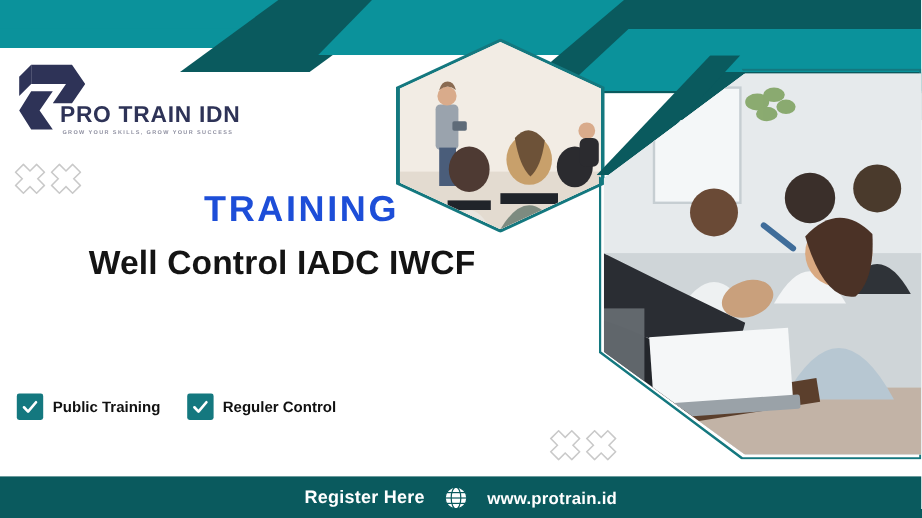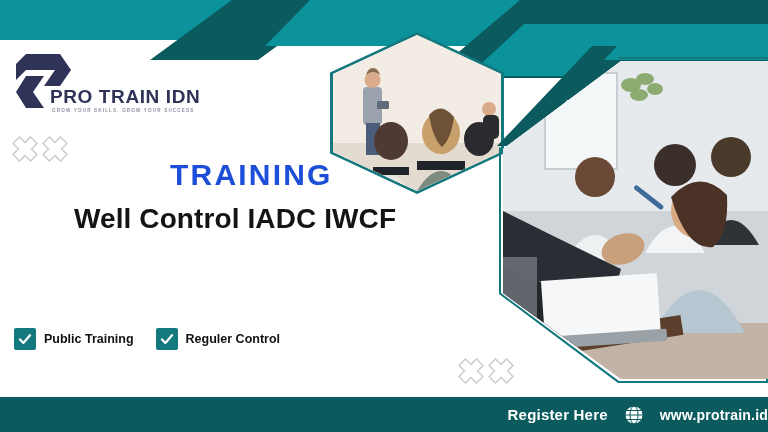--- a/index.html
+++ b/index.html
@@ -124,21 +124,21 @@
   .wedge-dark{
     position:absolute;left:497px;top:46px;width:120px;height:100px;
     background:var(--dark);
     clip-path:polygon(95px 0, 120px 0, 28px 100px, 0 100px);
   }
 
   
   .footer{
     position:absolute;left:0;bottom:0;width:768px;height:35px;
     background:var(--dark);
-    display:flex;align-items:center;justify-content:flex-end;gap:16px;
+    display:flex;align-items:center;justify-content:center;gap:16px;
   }
   .footer-register{
     font-size:15px;font-weight:bold;color:#ffffff;letter-spacing:.2px;
   }
   .footer-url{
     font-size:14px;font-weight:bold;color:#ffffff;letter-spacing:.2px;
   }
   .globe{width:20px;height:20px;flex:none;}
 
   :root{

